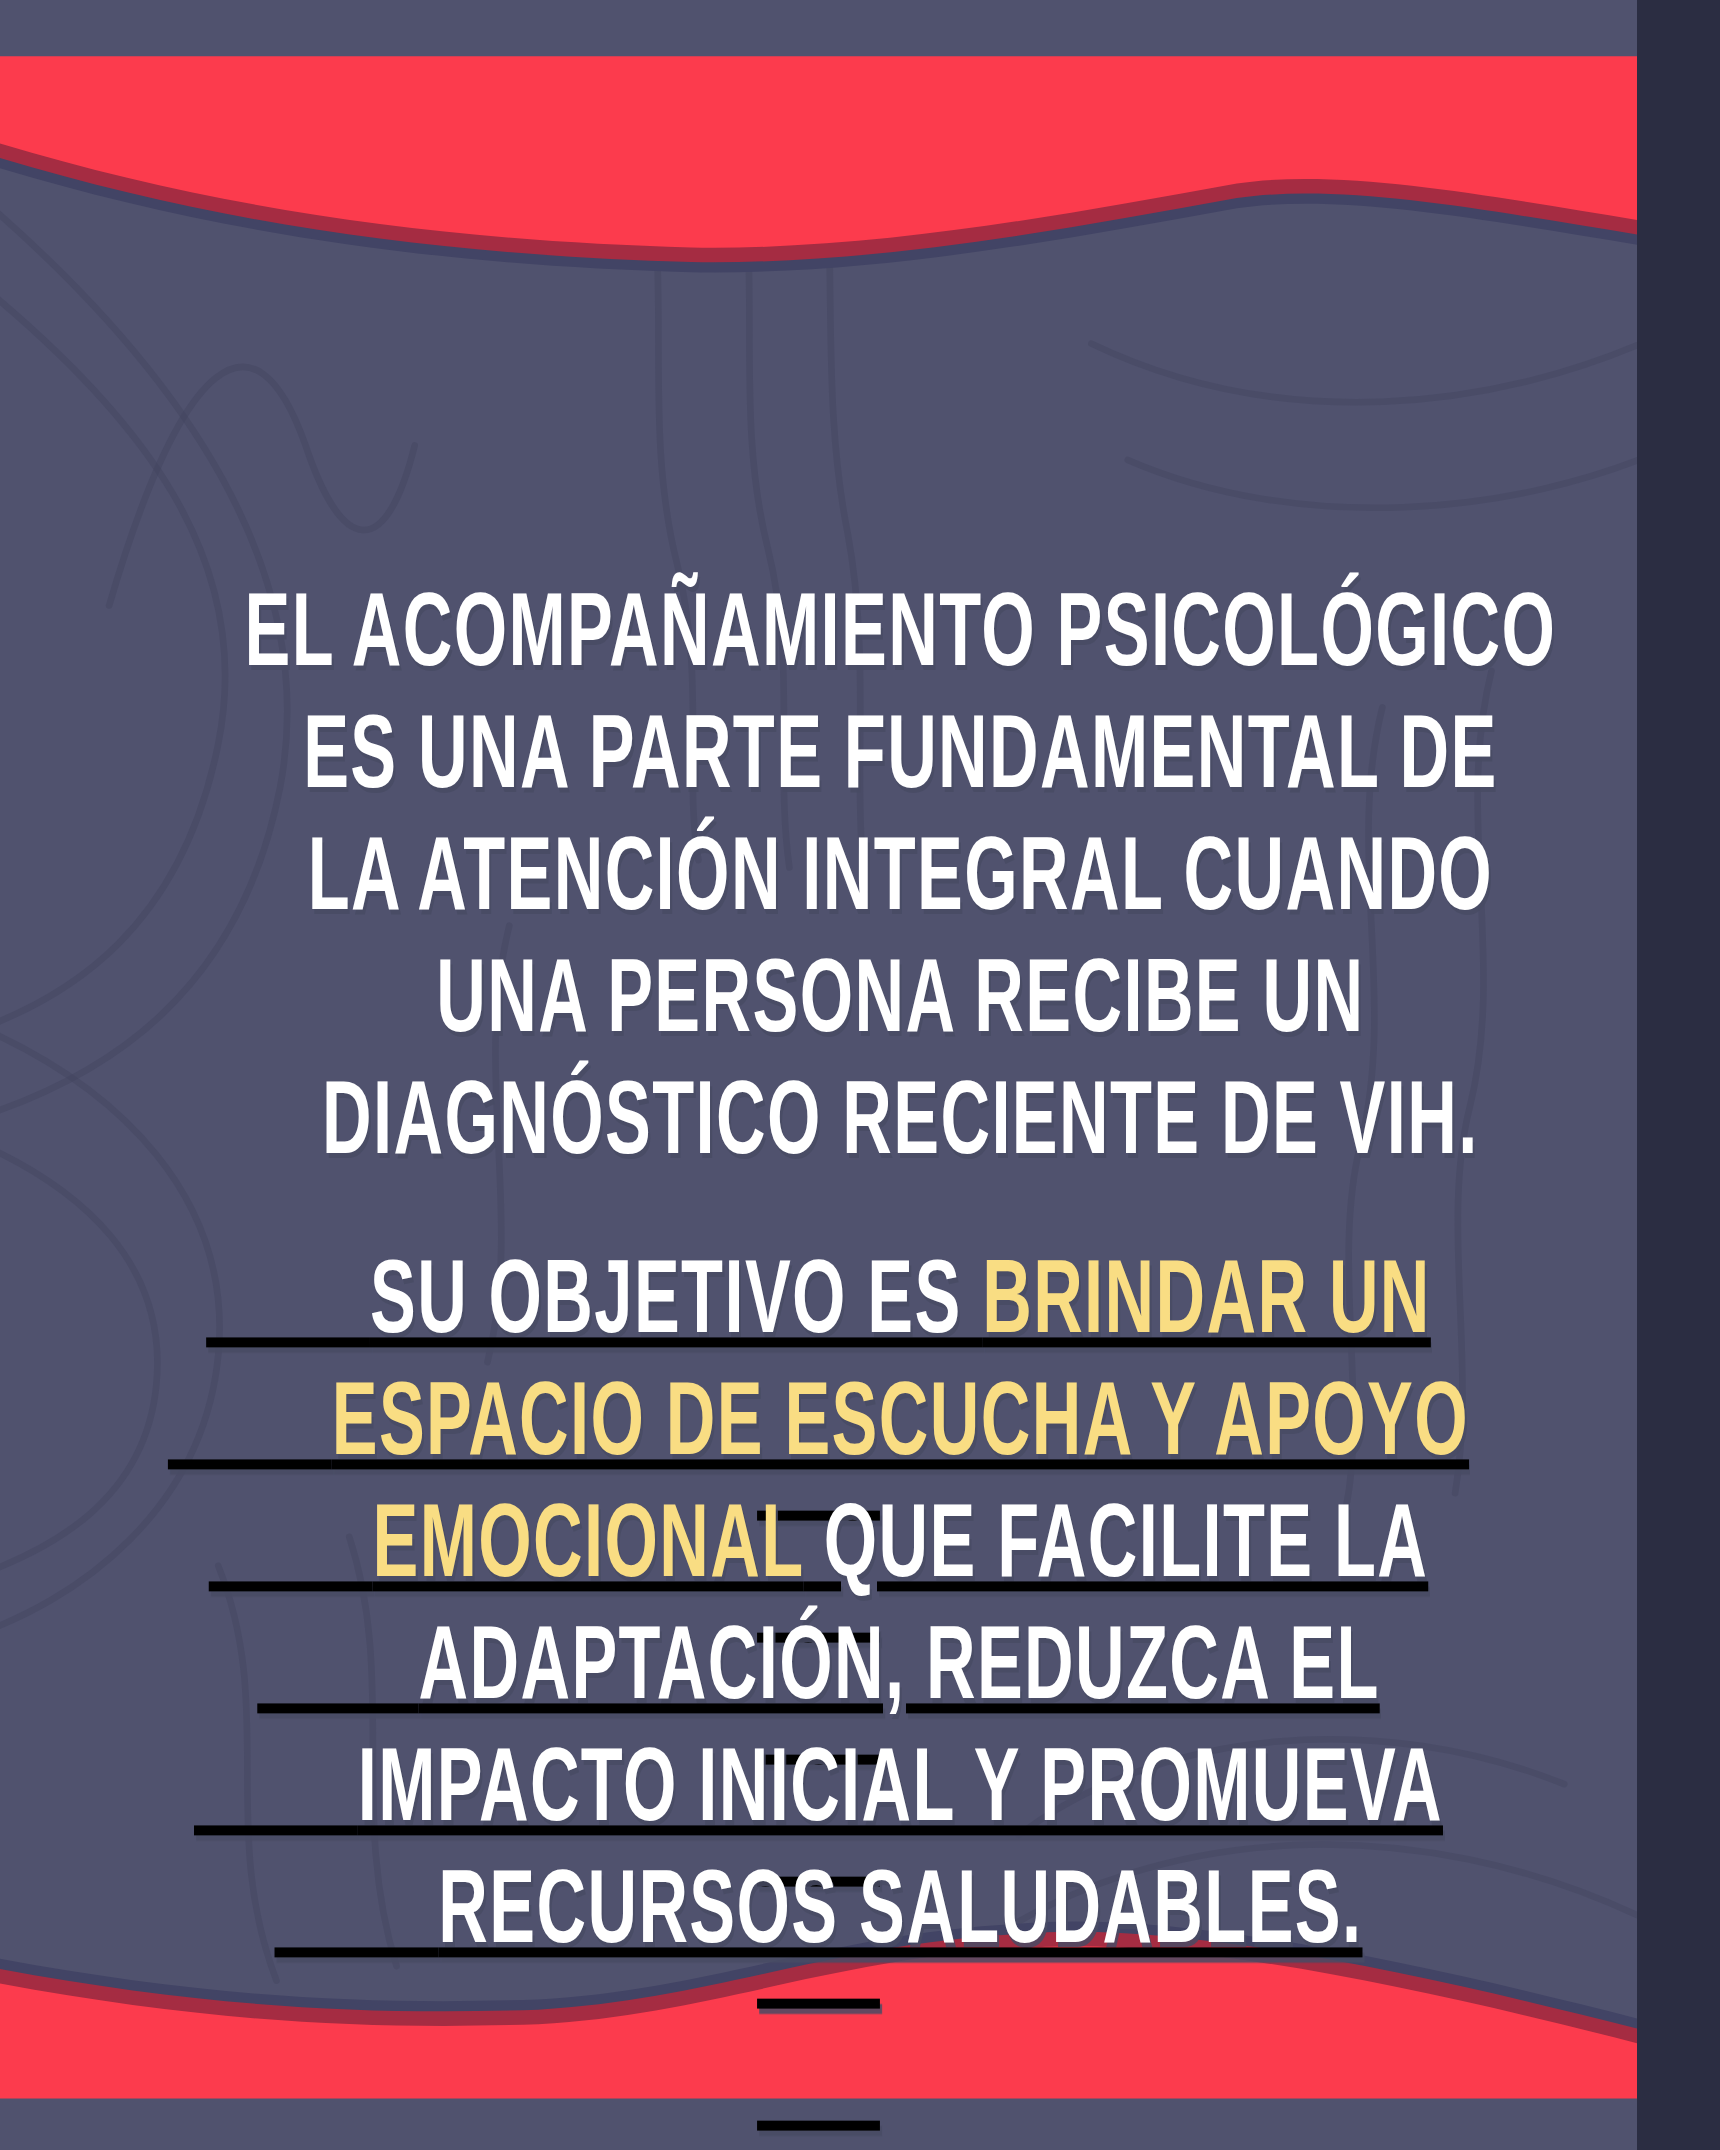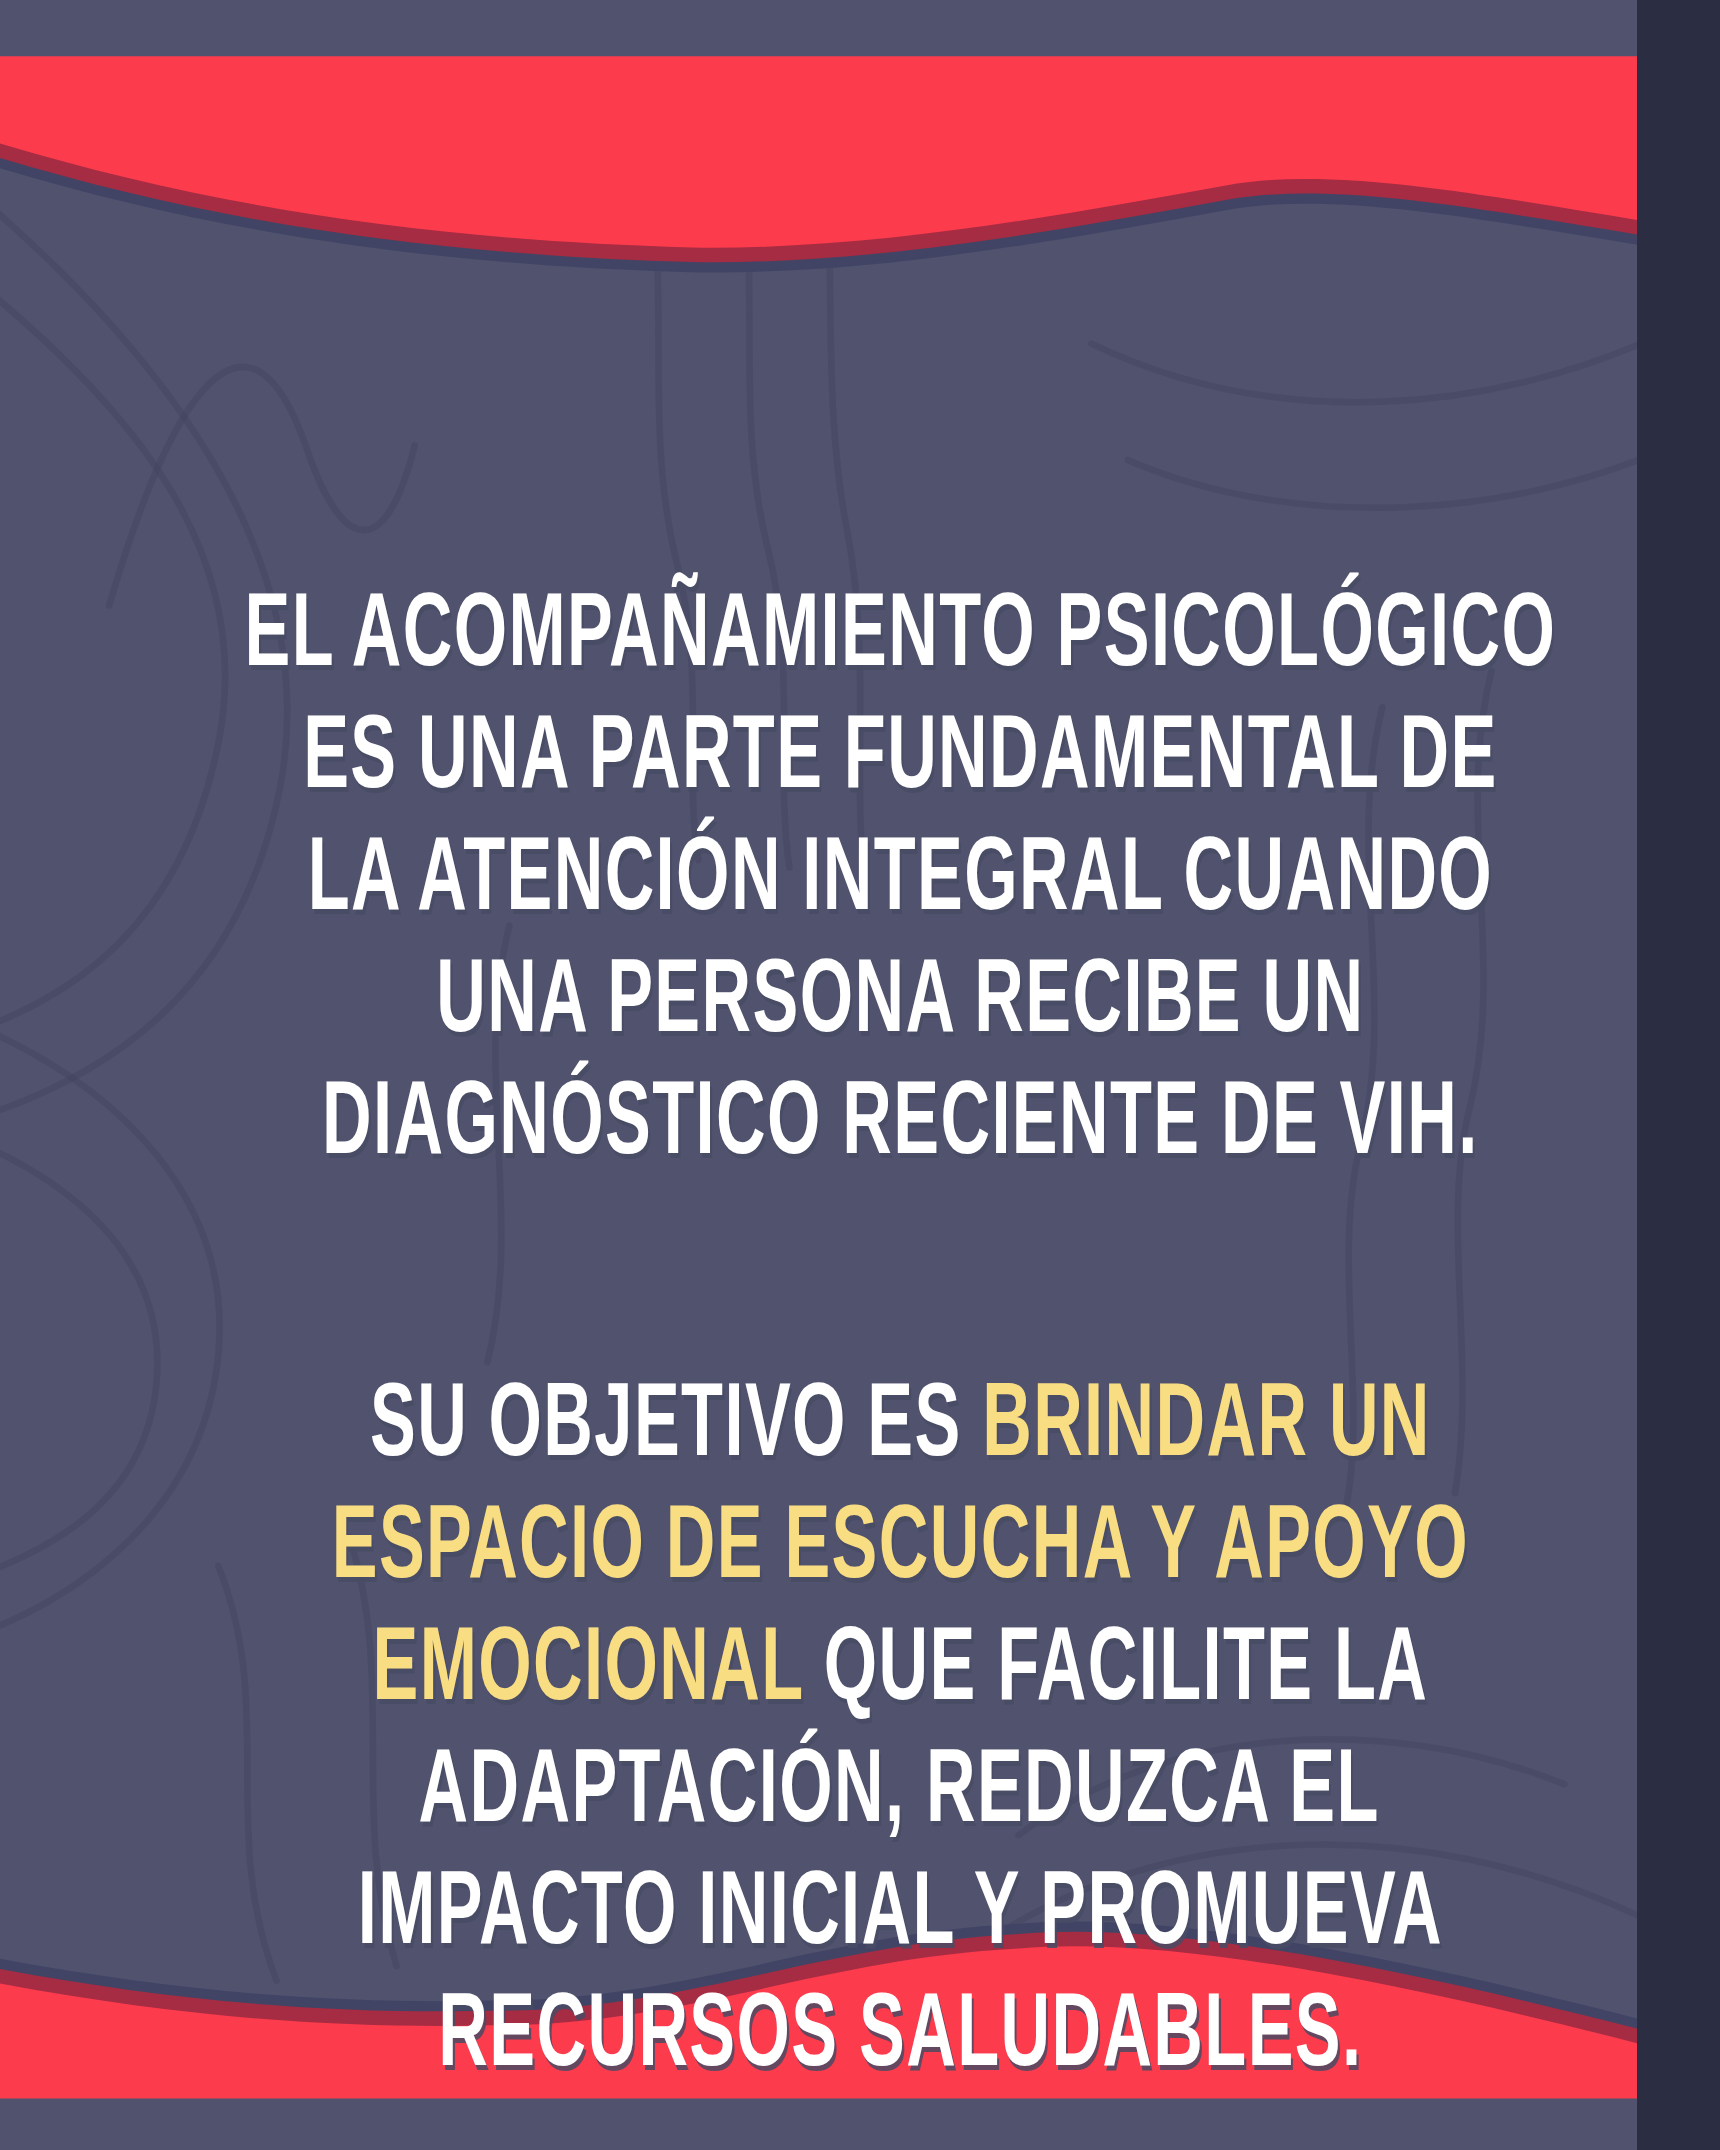--- a/index.html
+++ b/index.html
@@ -20,21 +20,21 @@
   }
   .text-content {
     position: absolute;
     left: 0;
     right: 0;
     top: 0;
     text-align: center;
   }
   .paragraph { position: absolute; left: 0; right: 0; }
   .paragraph-1 { top: 395px; }
-  .paragraph-2 { top: 1185px; }
+  .paragraph-2 { top: 1062px; text-decoration: underline; }
   .text-line {
     height: 122px;
     line-height: 122px;
     font-size: 73px;
     font-weight: bold;
     letter-spacing: 1.5px;
     color: #FFFFFF;
     transform: scale(0.94, 1.42);
     transform-origin: 50% 50%;
     white-space: pre;

